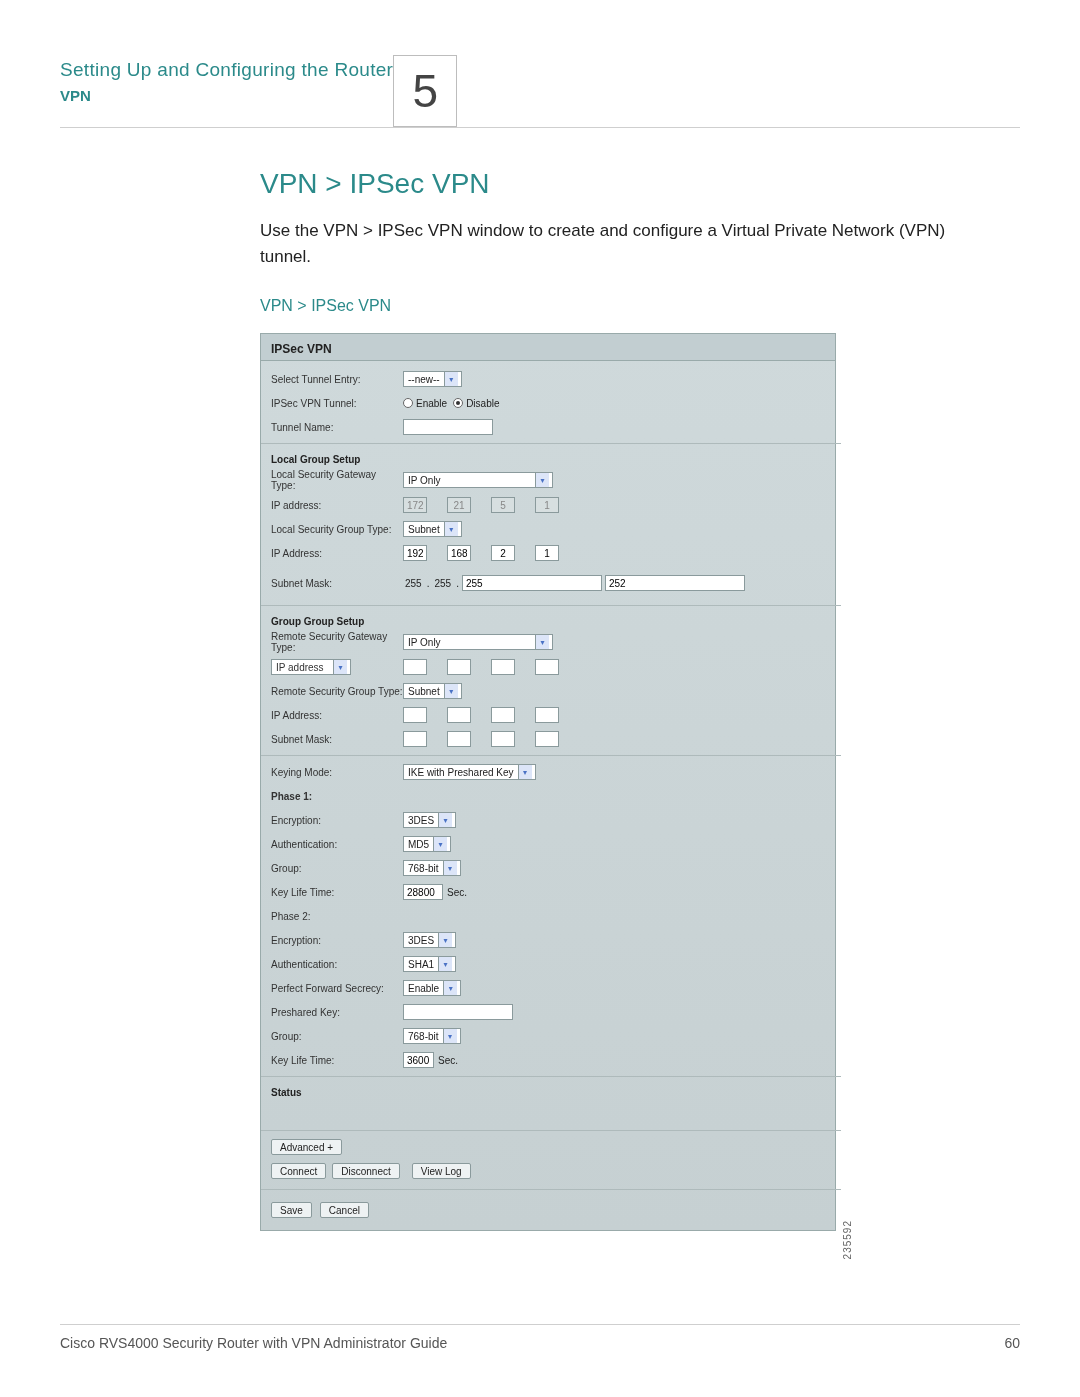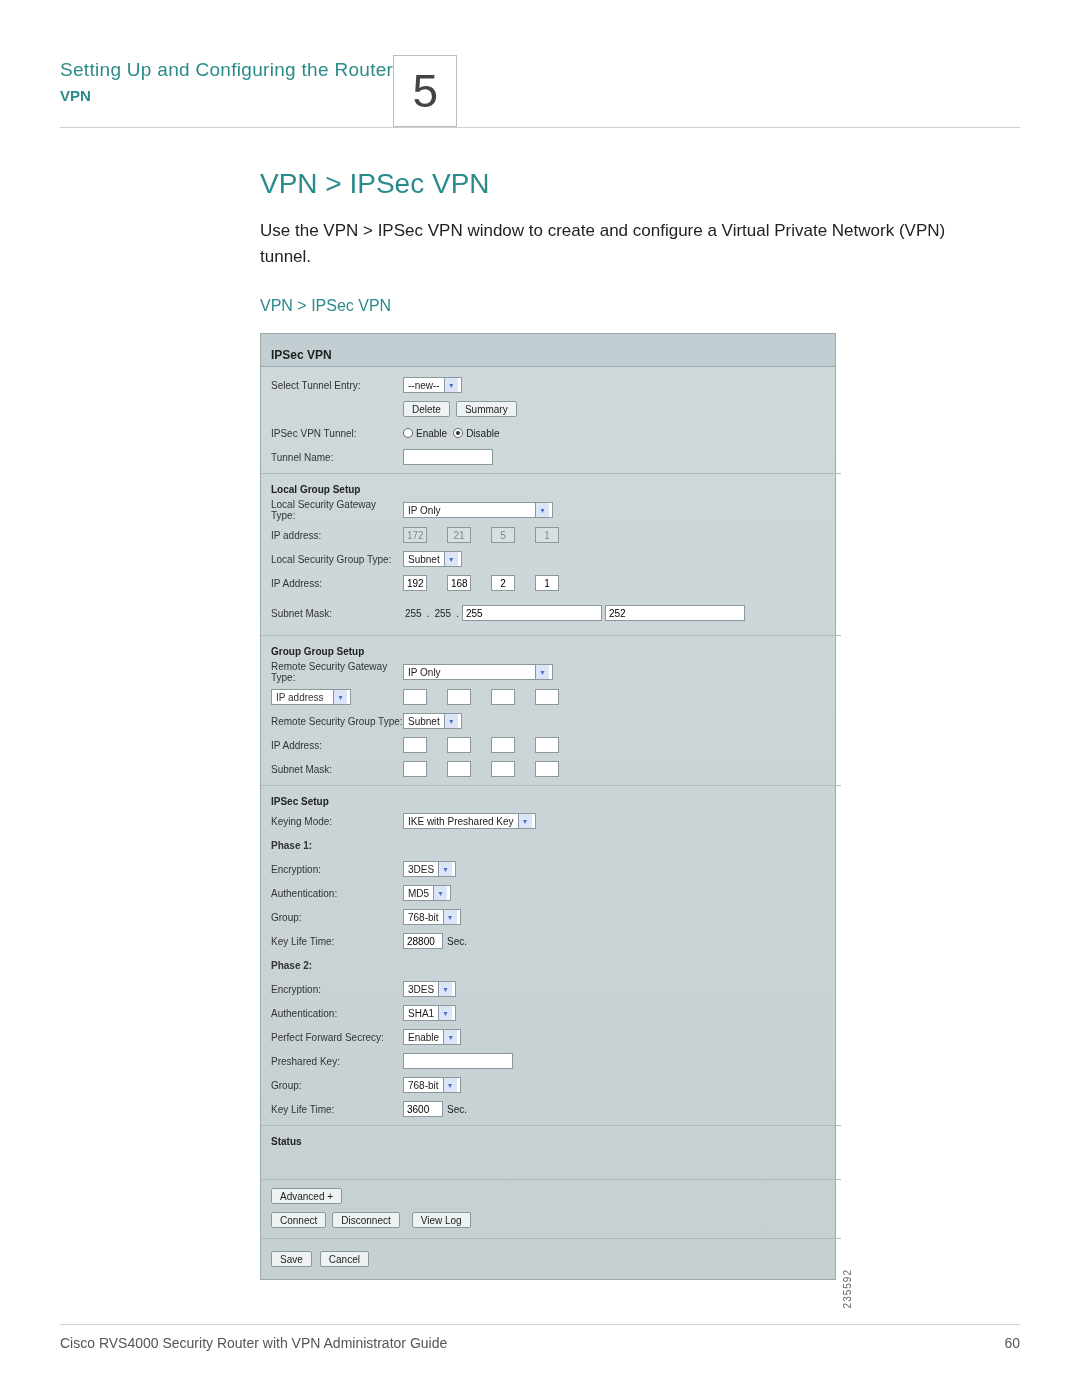--- a/index.html
+++ b/index.html
@@ -31,21 +31,21 @@
 
   
   .panel {
     width: 576px;
     background: linear-gradient(#cfd9db,#c6d0d2);
     border: 1px solid #9aa;
     font-size: 10px;
     color: #222;
     position: relative;
   }
-  .panel-title { font-weight: bold; font-size: 12px; padding: 14px 10px 4px 10px; border-bottom: 1px solid #9aa; background: #c2ced1; }
+  .panel-title { font-weight: bold; font-size: 12px; padding: 8px 10px 4px 10px; border-bottom: 1px solid #9aa; background: #c2ced1; }
   .panel-body { padding: 8px 4px 4px 10px; }
 
   .row { display:flex; align-items:center; min-height:20px; margin-bottom:4px; }
   .lbl { width: 132px; color:#333; font-size:10px; }
   .sep { border-top:1px solid #aebabb; margin:6px -10px 6px -10px; }
   .section-h { font-weight:bold; font-size:10px; padding:4px 0; }
 
   .sel {
     border:1px solid #8a9a9c; background:#fff; height:16px; font-size:10px;
     display:inline-flex; align-items:center; padding:0 3px 0 4px; position:relative;
@@ -101,26 +101,20 @@
     <div class="panel-body">
 
       <div class="row">
         <div class="lbl">Select Tunnel Entry:</div>
         <div class="sel">
             <span>--new--</span>
             <span class="dd">▾</span>
           </div>
       </div>
       <div class="row">
-        <div class="lbl"></div>
-        <span class="btn">Delete</span>
-        <span style="width:6px"></span>
-        <span class="btn">Summary</span>
-      </div>
-      <div class="row">
         <div class="lbl">IPSec VPN Tunnel:</div>
         <span class="radio"></span>
           <span>Enable</span>
         <span style="width:6px"></span>
         <span class="radio sel-r"></span>
           <span>Disable</span>
       </div>
       <div class="row">
         <div class="lbl">Tunnel Name:</div>
         <input class="txt" style="width: 90px;" value="">
@@ -211,21 +205,20 @@
         <div class="lbl">Subnet Mask:</div>
         <div class="ip-group">
           <input class="txt oct" style="">
             <input class="txt oct" style="">
             <input class="txt oct" style="">
             <input class="txt oct" style="">
         </div>
       </div>
 
       <div class="sep"></div>
-      <div class="section-h">IPSec Setup</div>
       <div class="row">
         <div class="lbl">Keying Mode:</div>
         <div class="sel">
             <span>IKE with Preshared Key</span>
             <span class="dd">▾</span>
           </div>
       </div>
       <div class="row">
           <div class="lbl" style="font-weight:bold">Phase 1:</div>
         </div>
@@ -249,21 +242,21 @@
             <span>768-bit</span>
             <span class="dd">▾</span>
           </div>
         </div>
       <div class="row">
           <div class="lbl">Key Life Time:</div>
           <input class="txt" style="width: 40px;" value="28800"> 
           <span style="margin-left:4px">Sec.</span>
         </div>
       <div class="row">
-          <div class="lbl" style="font-weight:bold">Phase 2:</div>
+          <div class="lbl" style="font-weight:normal">Phase 2:</div>
         </div>
       <div class="row">
           <div class="lbl">Encryption:</div>
           <div class="sel">
             <span>3DES</span>
             <span class="dd">▾</span>
           </div>
         </div>
       <div class="row">
           <div class="lbl">Authentication:</div>
@@ -285,21 +278,21 @@
         </div>
       <div class="row">
           <div class="lbl">Group:</div>
           <div class="sel">
             <span>768-bit</span>
             <span class="dd">▾</span>
           </div>
         </div>
       <div class="row">
           <div class="lbl">Key Life Time:</div>
-          <input class="txt" style="width: 40px;" value="3600"> 
+          <input class="txt" style="width: 31px;" value="3600"> 
           <span style="margin-left:4px">Sec.</span>
         </div>
 
       <div class="sep"></div>
       <div class="section-h">Status</div>
       <div style="height:22px"></div>
 
       <div class="sep"></div>
       <div class="row">
           <span class="btn">Advanced +</span>

